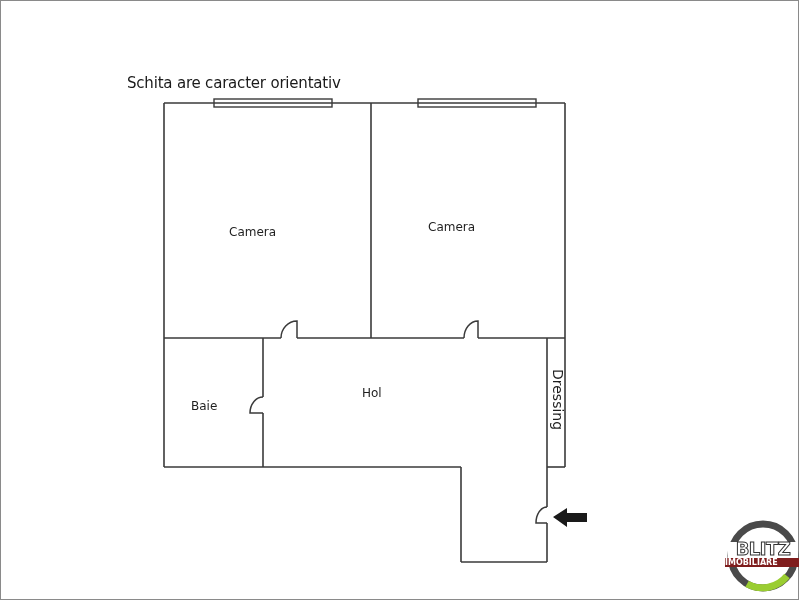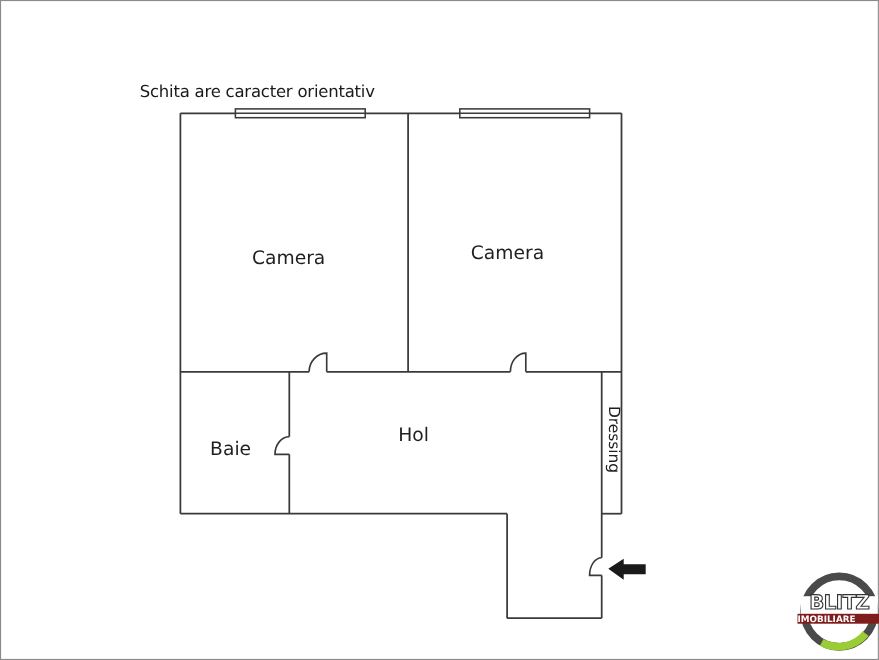--- a/index.html
+++ b/index.html
@@ -1,20 +1,20 @@
 <!DOCTYPE html>
 <html><head>
 <meta charset="utf-8">
 <style>
   html, body { margin: 0; padding: 0; background: #ffffff; }
   body { width: 799px; height: 600px; position: relative; overflow: hidden; }
   .frame { position: absolute; left: 0; top: 0; width: 797px; height: 598px; border: 1px solid #8a8a8a; }
   .title { position: absolute; left: 127px; top: 56px; font-family: "DejaVu Sans", sans-serif; font-size: 15px; color: #1a1a1a; letter-spacing: -0.2px; margin-top: 18px; }
   .plan { position: absolute; left: 0; top: 0; }
-  .label { position: absolute; font-family: "DejaVu Sans", sans-serif; font-size: 17px; color: #1f1f1f; }
+  .label { position: absolute; font-family: "DejaVu Sans", sans-serif; font-size: 12px; color: #1f1f1f; }
   .vert { transform: rotate(90deg); transform-origin: left top; }
   .logo { position: absolute; left: 725px; top: 518px; width: 76px; height: 76px; }
 </style>
 </head>
 <body>
 
 <div class="frame"></div>
 
 <div class="title">Schita are caracter orientativ</div>
 

